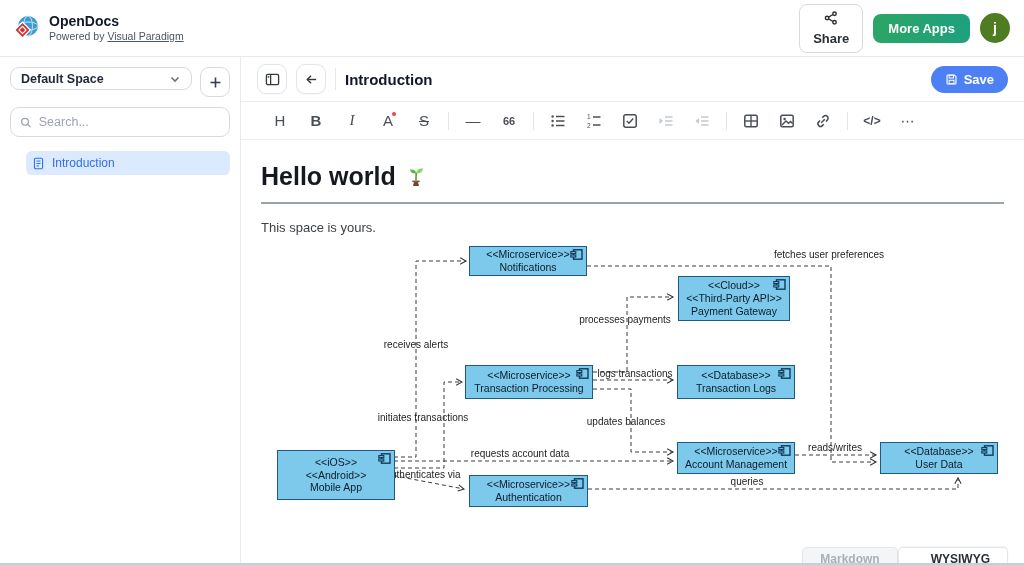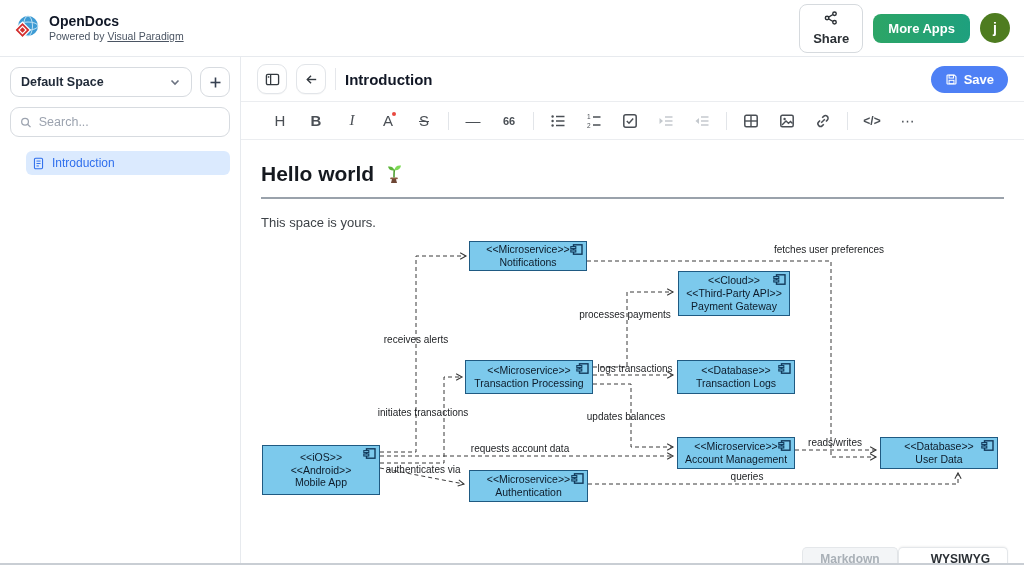--- a/index.html
+++ b/index.html
@@ -17,21 +17,21 @@
   .btn-moreapps { border:none; background:linear-gradient(90deg,#2ca566,#1ea07e); color:#fff; border-radius:8px; padding:7px 15px; font-size:13px; font-weight:bold; cursor:pointer; }
   .avatar { width:30px; height:30px; border-radius:50%; background:#4e7c20; color:#fff; font-size:14px; font-weight:bold; display:flex; align-items:center; justify-content:center; cursor:pointer; }
 
   
   .app-body { display:flex; height:520px; }
   .sidebar { width:241px; border-right:1px solid #e7eaee; padding:10px 10px 0 10px; background:#fff; flex-shrink:0; }
   .main { flex:1; display:flex; flex-direction:column; min-width:0; }
 
   
   .space-row { display:flex; gap:8px; margin-bottom:10px; }
-  .space-select { flex:1; display:flex; align-items:center; justify-content:space-between; border:1px solid #d7dbe0; border-radius:9px; height:30px; padding:0 10px; font-size:12.5px; font-weight:bold; color:#1f2937; cursor:pointer; background:#fff; }
+  .space-select { flex:1; display:flex; align-items:center; justify-content:space-between; border:1px solid #d7dbe0; border-radius:9px; height:23px; padding:0 10px; font-size:12.5px; font-weight:bold; color:#1f2937; cursor:pointer; background:#fff; }
   .icon-btn-sq { width:30px; height:30px; border:1px solid #d7dbe0; border-radius:9px; background:#fff; display:flex; align-items:center; justify-content:center; cursor:pointer; color:#374151; }
   .search-box { display:flex; align-items:center; gap:7px; border:1px solid #d7dbe0; border-radius:9px; height:30px; padding:0 9px; margin-bottom:14px; background:#fff; }
   .search-box input { border:none; outline:none; font-size:12.5px; color:#374151; width:100%; background:transparent; font-family:inherit; }
   .search-box input::placeholder { color:#9ca3af; }
   .tree-row { display:flex; align-items:center; gap:7px; height:24px; padding:0 6px; font-size:12px; color:#374151; border-radius:6px; cursor:pointer; }
   .tree-row.selected { background:#dbeafe; color:#2f6fed; margin-left:16px; }
 
   
   .doc-header { height:45px; display:flex; align-items:center; gap:9px; padding:0 16px; border-bottom:1px solid #ebedf0; }
   .doc-btn { width:30px; height:30px; border:1px solid #e2e5e9; border-radius:9px; background:#fff; display:flex; align-items:center; justify-content:center; cursor:pointer; color:#343a40; box-shadow:0 1px 1px rgba(0,0,0,.03); }
@@ -47,21 +47,21 @@
   .tbtn .glyph-s { text-decoration:line-through; }
   .tbtn .dot { position:absolute; top:5px; right:7px; width:4px; height:4px; border-radius:50%; background:#e8483f; }
   .tbtn.disabled { color:#c4c9ce; cursor:default; }
   .tbtn .q66 { font-size:11px; font-weight:bold; letter-spacing:0; color:#4a4f55; }
   .tbtn .codeg { font-size:12px; font-weight:bold; }
   .tbtn .moreg { font-size:14px; letter-spacing:1px; }
   .tb-div { width:1px; height:18px; background:#e2e5e9; margin:0 9px 0 3px; }
 
   
   .content { flex:1; position:relative; padding:16px 20px 0 20px; overflow:hidden; background:#fff; }
-  .doc-h1 { font-size:21px; font-weight:bold; color:#15191f; display:flex; align-items:center; gap:8px; margin-top:6px; }
+  .doc-h1 { font-size:25px; font-weight:bold; color:#15191f; display:flex; align-items:center; gap:8px; margin-top:6px; }
   .doc-hr { height:2px; background:#9aa2ab; margin:11px 0 16px 0; }
   .doc-p { font-size:13px; color:#3d4247; margin-bottom:4px; }
 
   
   .diagram { position:relative; width:745px; height:292px; margin-top:2px; }
   .diagram svg.wires { position:absolute; left:0; top:0; }
   .node { position:absolute; background:#7cc9ec; border:1.5px solid #1f5a82; display:flex; flex-direction:column; align-items:center; justify-content:center; font-size:10.5px; line-height:1.22; color:#0d1b2a; text-align:center; }
   .comp-icon { position:absolute; top:2px; right:3px; }
   .edge-label { font-size:10px; fill:#1c1e21; text-anchor:middle; font-family:"Liberation Sans", sans-serif; }
 
@@ -342,21 +342,21 @@
         </div>
         <div class="node" style="left:416px;top:126px;width:118px;height:34px">
           <span class="comp-icon"><svg width="13" height="11" viewBox="0 0 13 11">
                 <rect x="3.5" y="0.8" width="8.5" height="9.4" fill="none" stroke="#123a5c" stroke-width="1.4"></rect>
                 <rect x="0.8" y="2.6" width="5" height="2" fill="#7cc9ec" stroke="#123a5c" stroke-width="1.1"></rect>
                 <rect x="0.8" y="6" width="5" height="2" fill="#7cc9ec" stroke="#123a5c" stroke-width="1.1"></rect>
               </svg></span>
           <span>&lt;&lt;Database&gt;&gt;</span>
           <span>Transaction Logs</span>
         </div>
-        <div class="node" style="left:1px;top:211px;width:118px;height:50px">
+        <div class="node" style="left:16px;top:211px;width:118px;height:50px">
           <span class="comp-icon"><svg width="13" height="11" viewBox="0 0 13 11">
                 <rect x="3.5" y="0.8" width="8.5" height="9.4" fill="none" stroke="#123a5c" stroke-width="1.4"></rect>
                 <rect x="0.8" y="2.6" width="5" height="2" fill="#7cc9ec" stroke="#123a5c" stroke-width="1.1"></rect>
                 <rect x="0.8" y="6" width="5" height="2" fill="#7cc9ec" stroke="#123a5c" stroke-width="1.1"></rect>
               </svg></span>
           <span>&lt;&lt;iOS&gt;&gt;</span>
           <span>&lt;&lt;Android&gt;&gt;</span>
           <span>Mobile App</span>
         </div>
         <div class="node" style="left:208px;top:236px;width:119px;height:32px">

